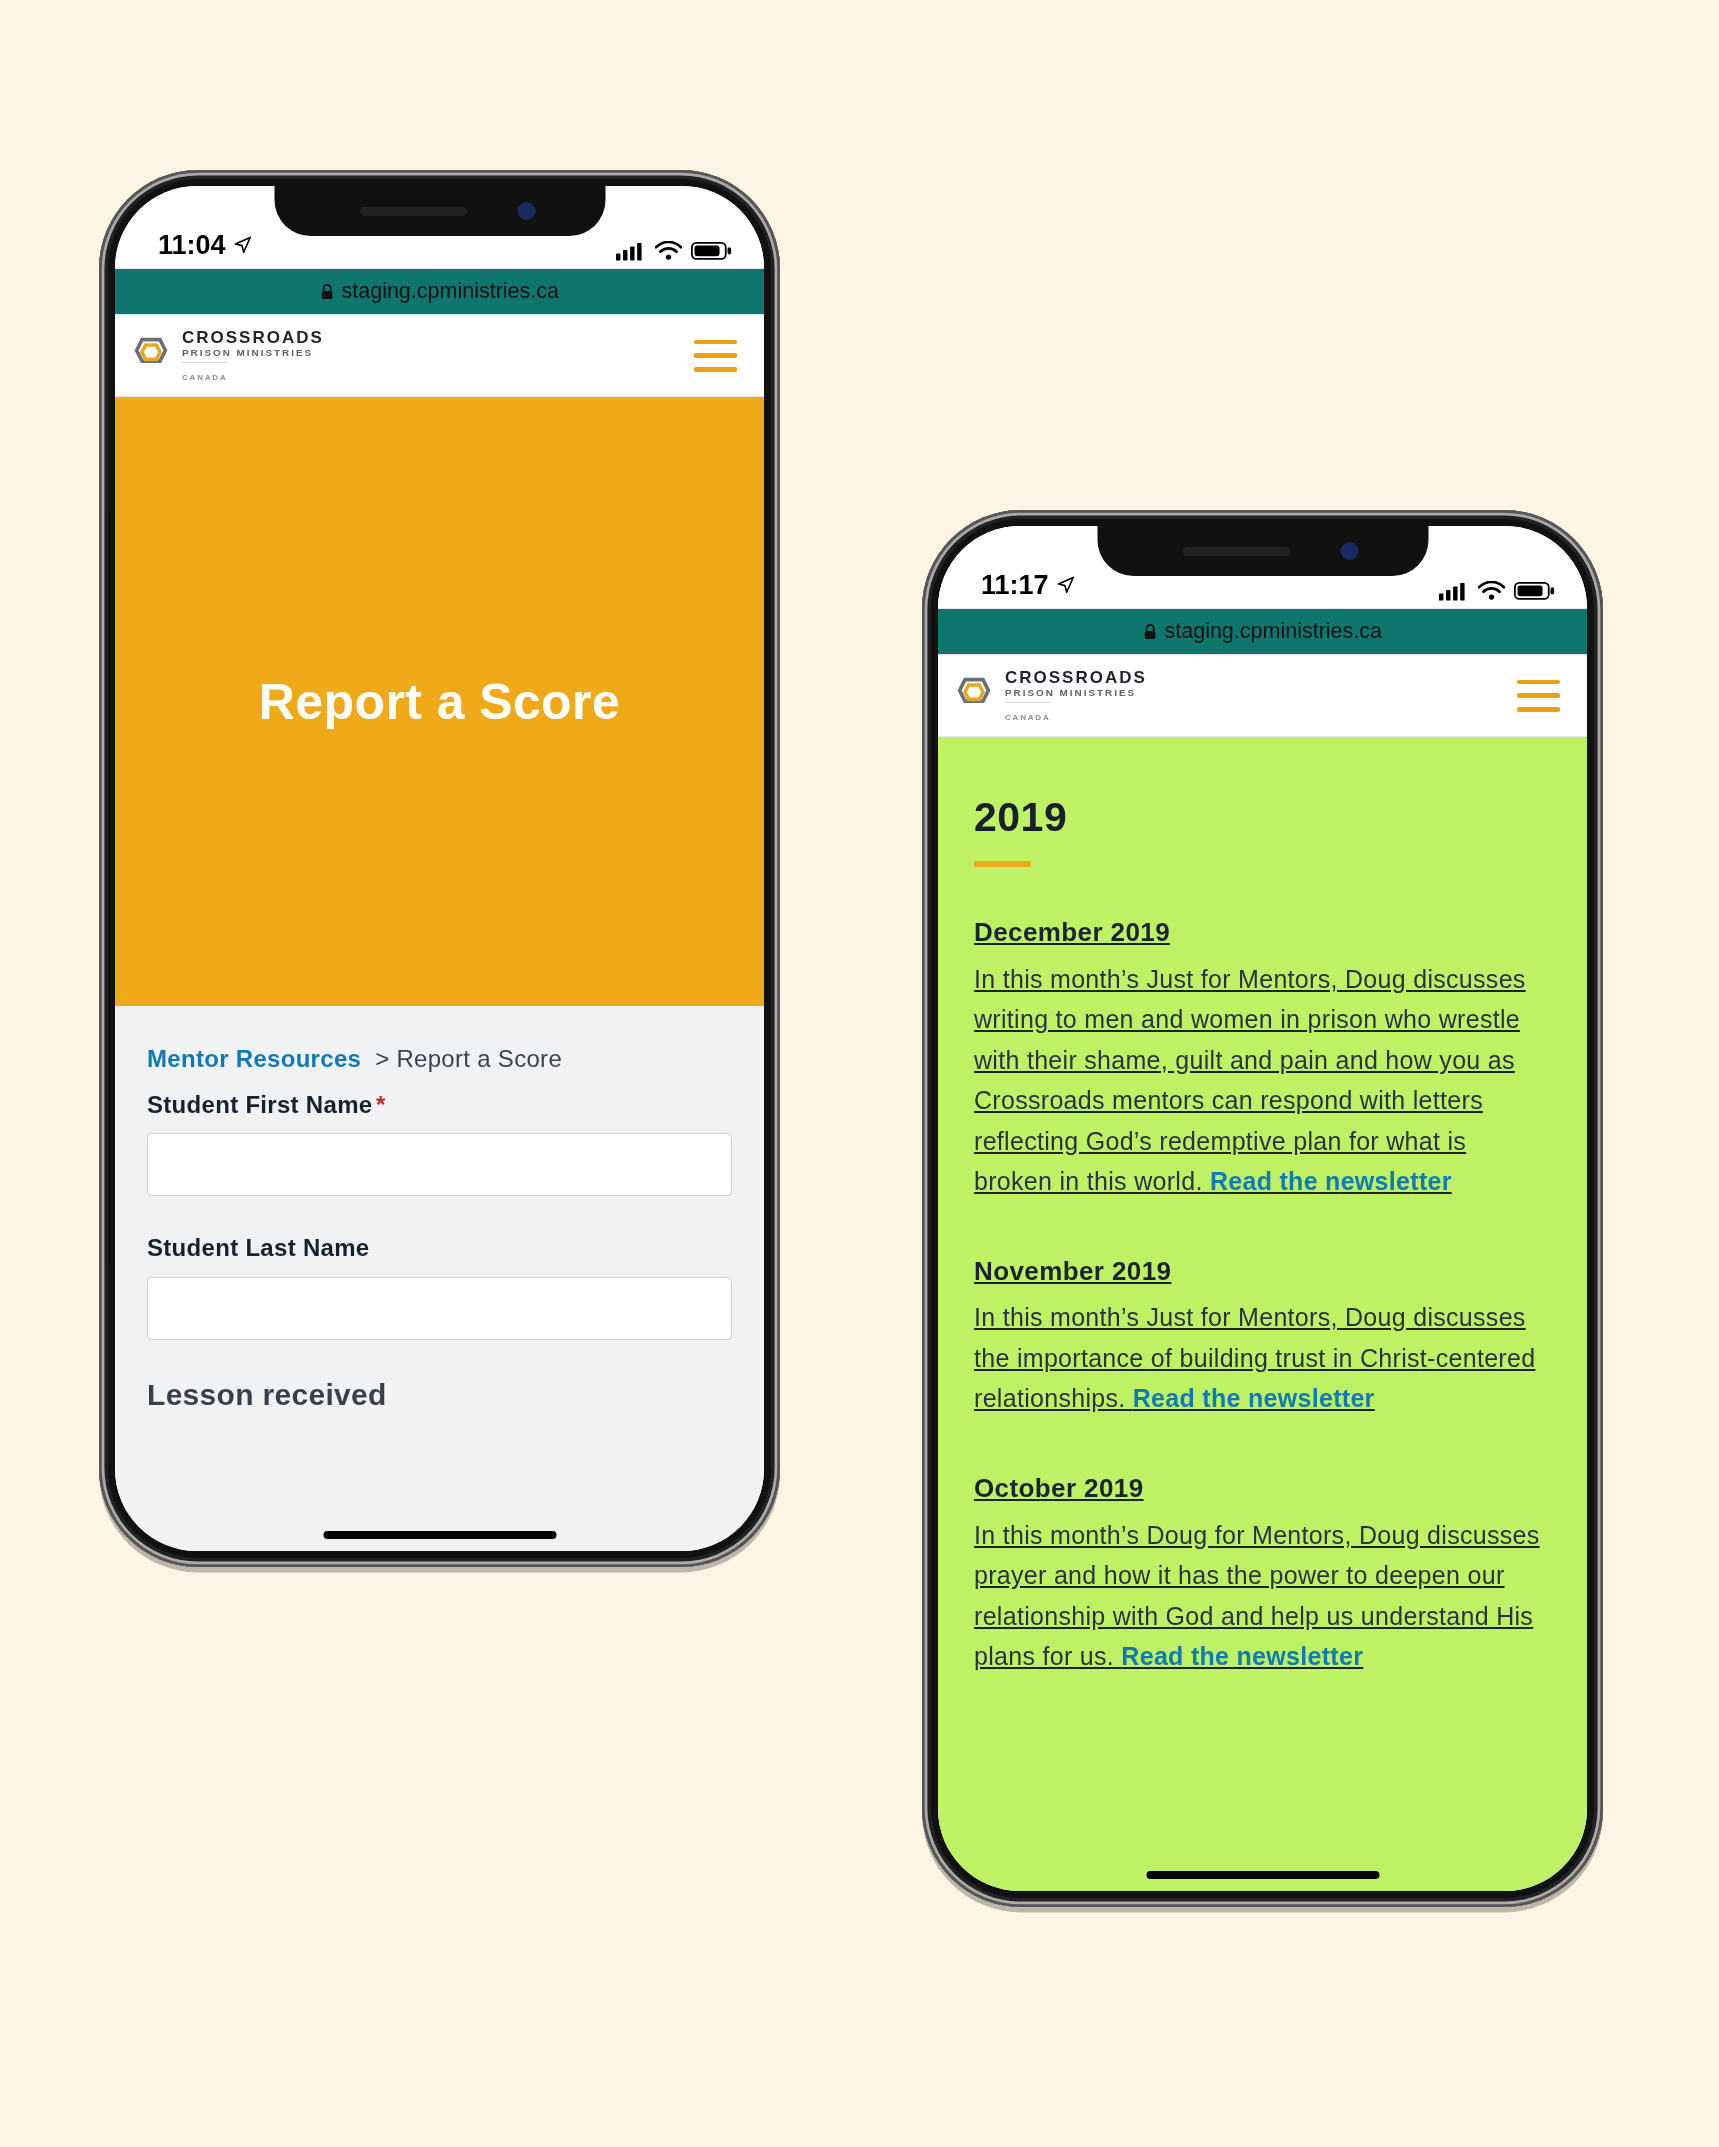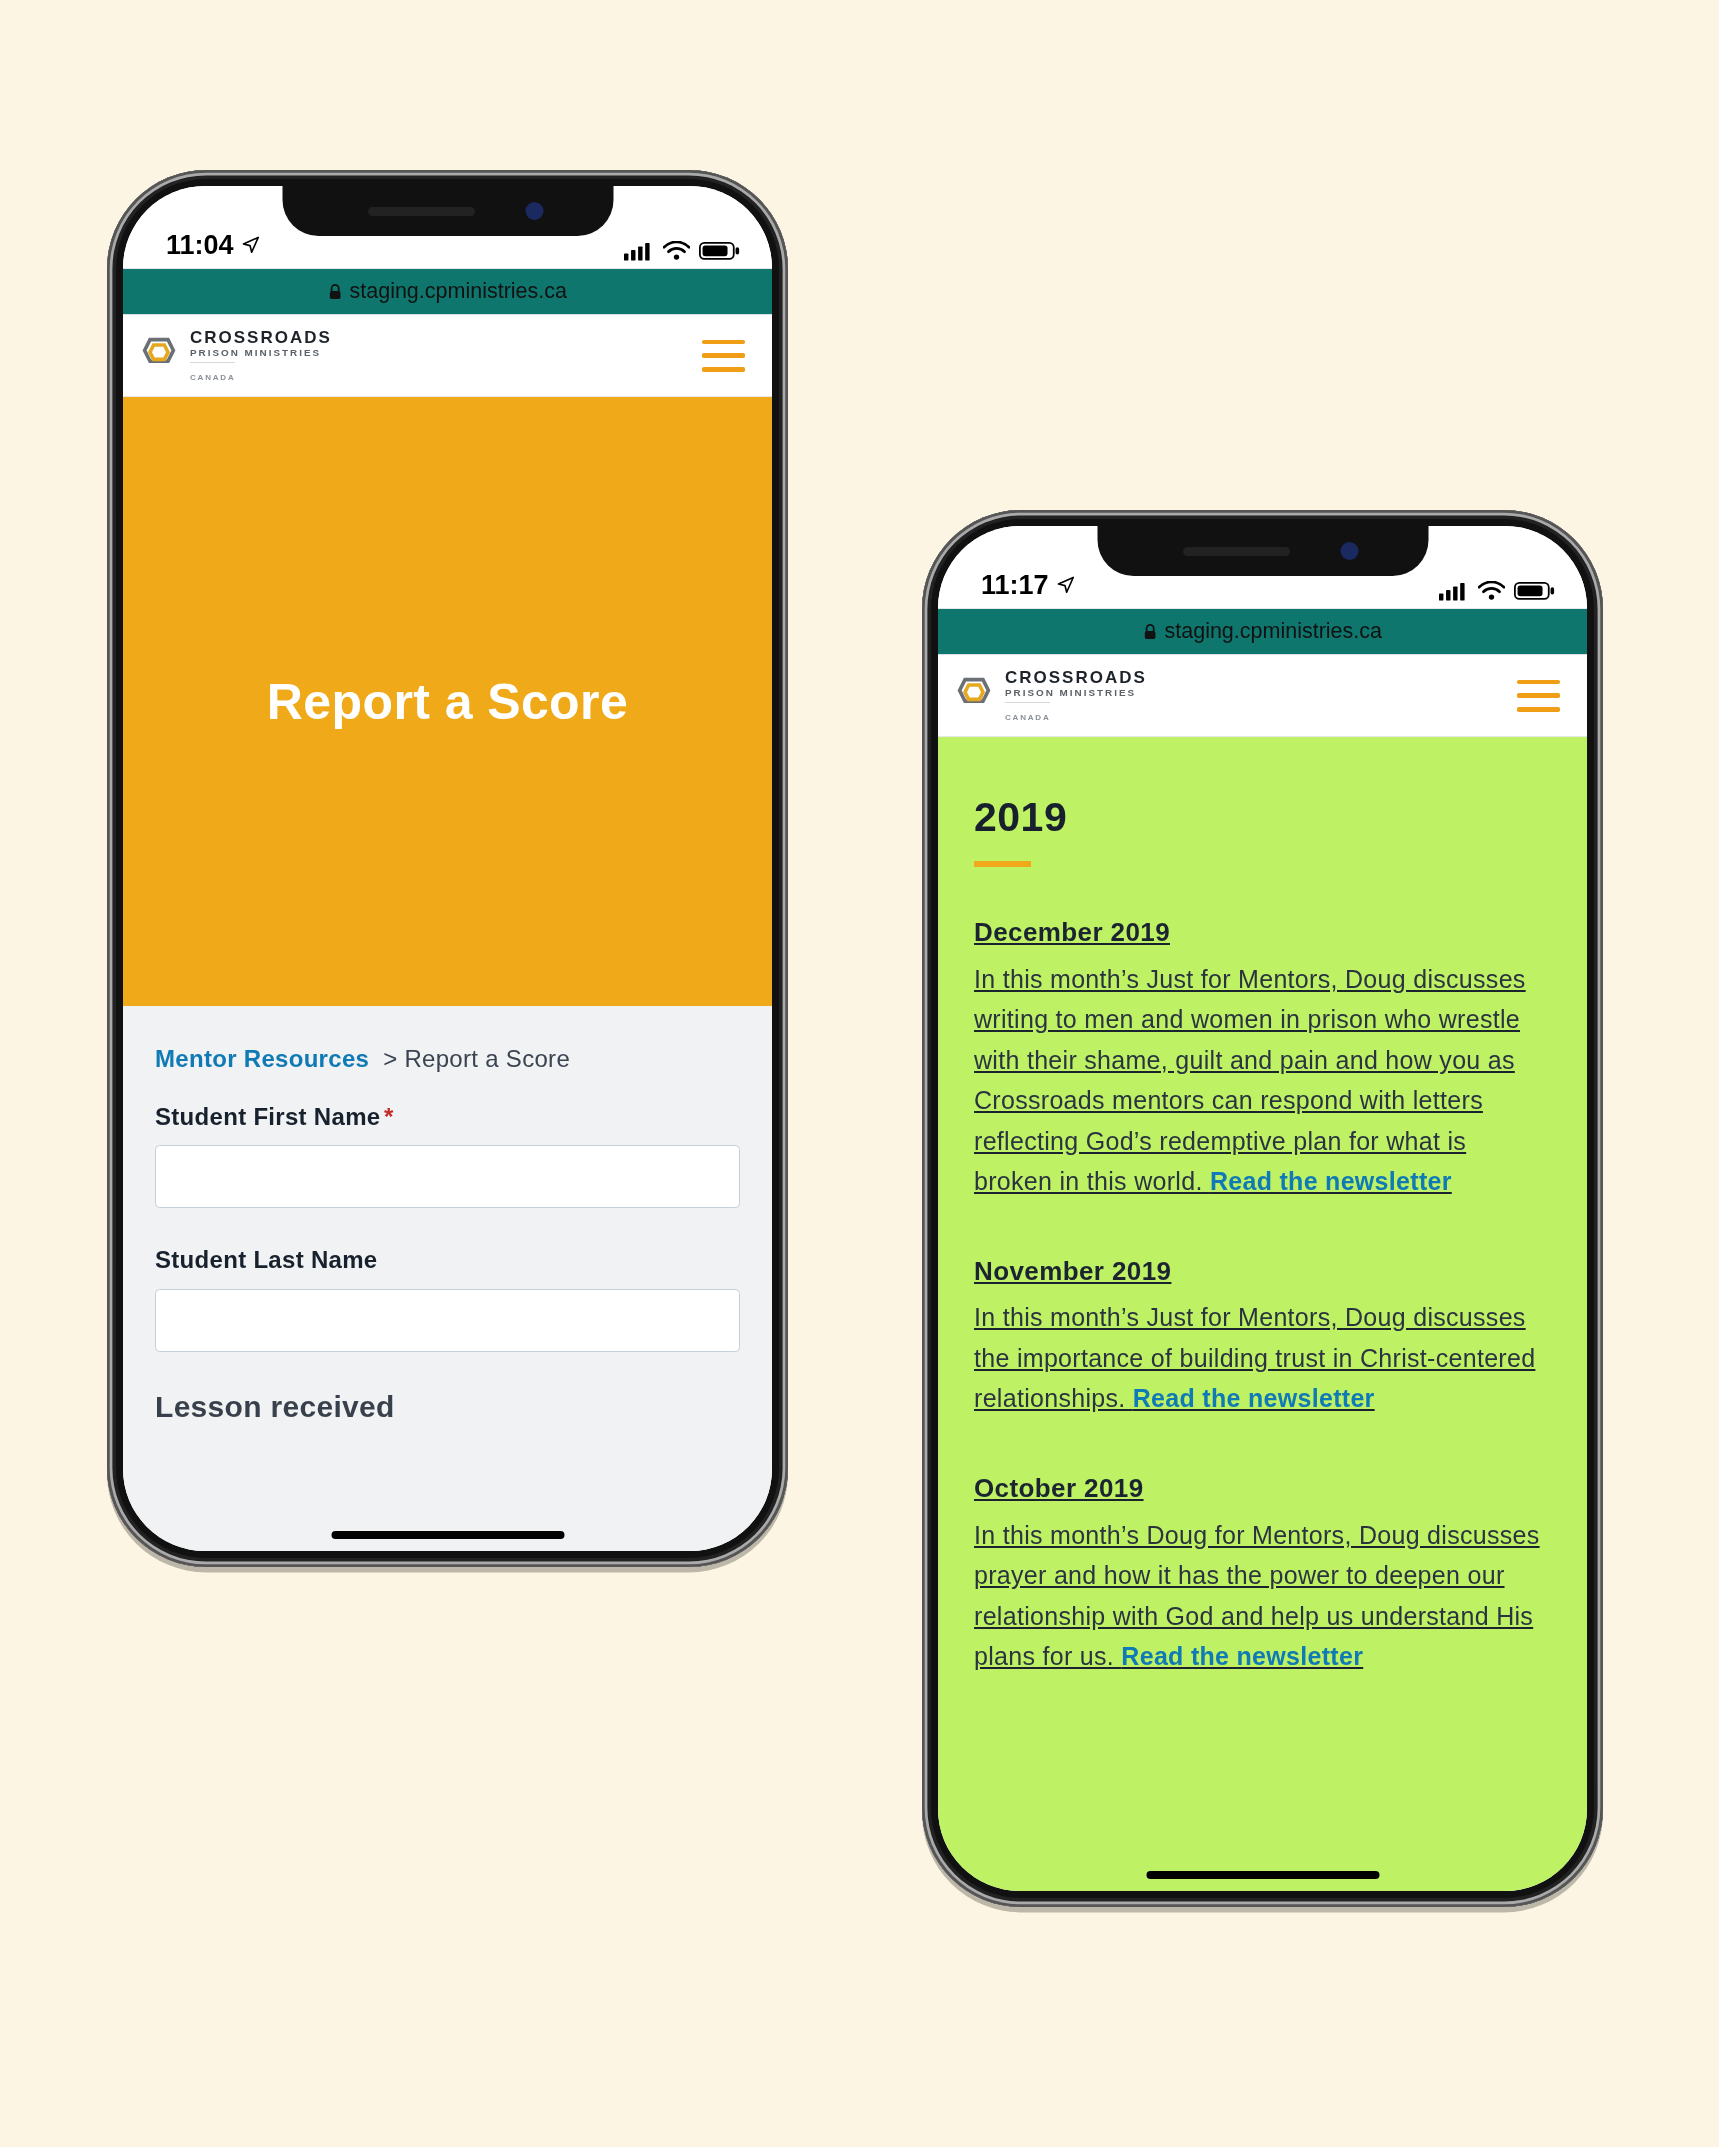--- a/index.html
+++ b/index.html
@@ -15,21 +15,21 @@
   
   .phone {
     position: absolute;
     width: 681px;
     height: 1397px;
     border-radius: 99px;
     background: #111;
     padding: 16px;
     box-shadow: 0 5.4px 0 rgba(0,0,0,0.25), inset 0 0 0 2.7px #555, inset 0 0 0 5.4px #aaa, inset 0 0 0 9px #222;
   }
-  .phone.left  { left: 107px;  top: 170px; }
+  .phone.left  { left: 99px;  top: 170px; }
   .phone.right { left: 922px; top: 510px; }
 
   .screen {
     width: 100%; height: 100%;
     border-radius: 82px;
     background: #fff;
     overflow: hidden;
     position: relative;
   }
 
@@ -127,21 +127,21 @@
     font-size: 50px;
     letter-spacing: 0.4px;
   }
 
   .form-area {
     background: #f1f2f3;
     padding: 39px 32px 18px 32px;
     height: 627px;
     color:#1a232e;
   }
-  .crumb { font-size: 24px; margin-bottom: 30px; letter-spacing: 0.3px;}
+  .crumb { font-size: 24px; margin-bottom: 18px; letter-spacing: 0.3px;}
   .crumb a { color:#0f7ab5; font-weight:700; text-decoration:none; }
   .crumb .sep, .crumb .cur { color:#3a4350; }
 
   .field { margin-bottom: 38px; }
   .field label { display:block; font-weight:700; font-size: 24px; color:#18222e; letter-spacing: 0.3px;}
   .field .req { color:#c42a2a; margin-left: 3.6px;}
   .field input {
     margin-top: 14.3px;
     width: 100%; height: 63px;
     border: 0.9px solid #c7cfd6;

